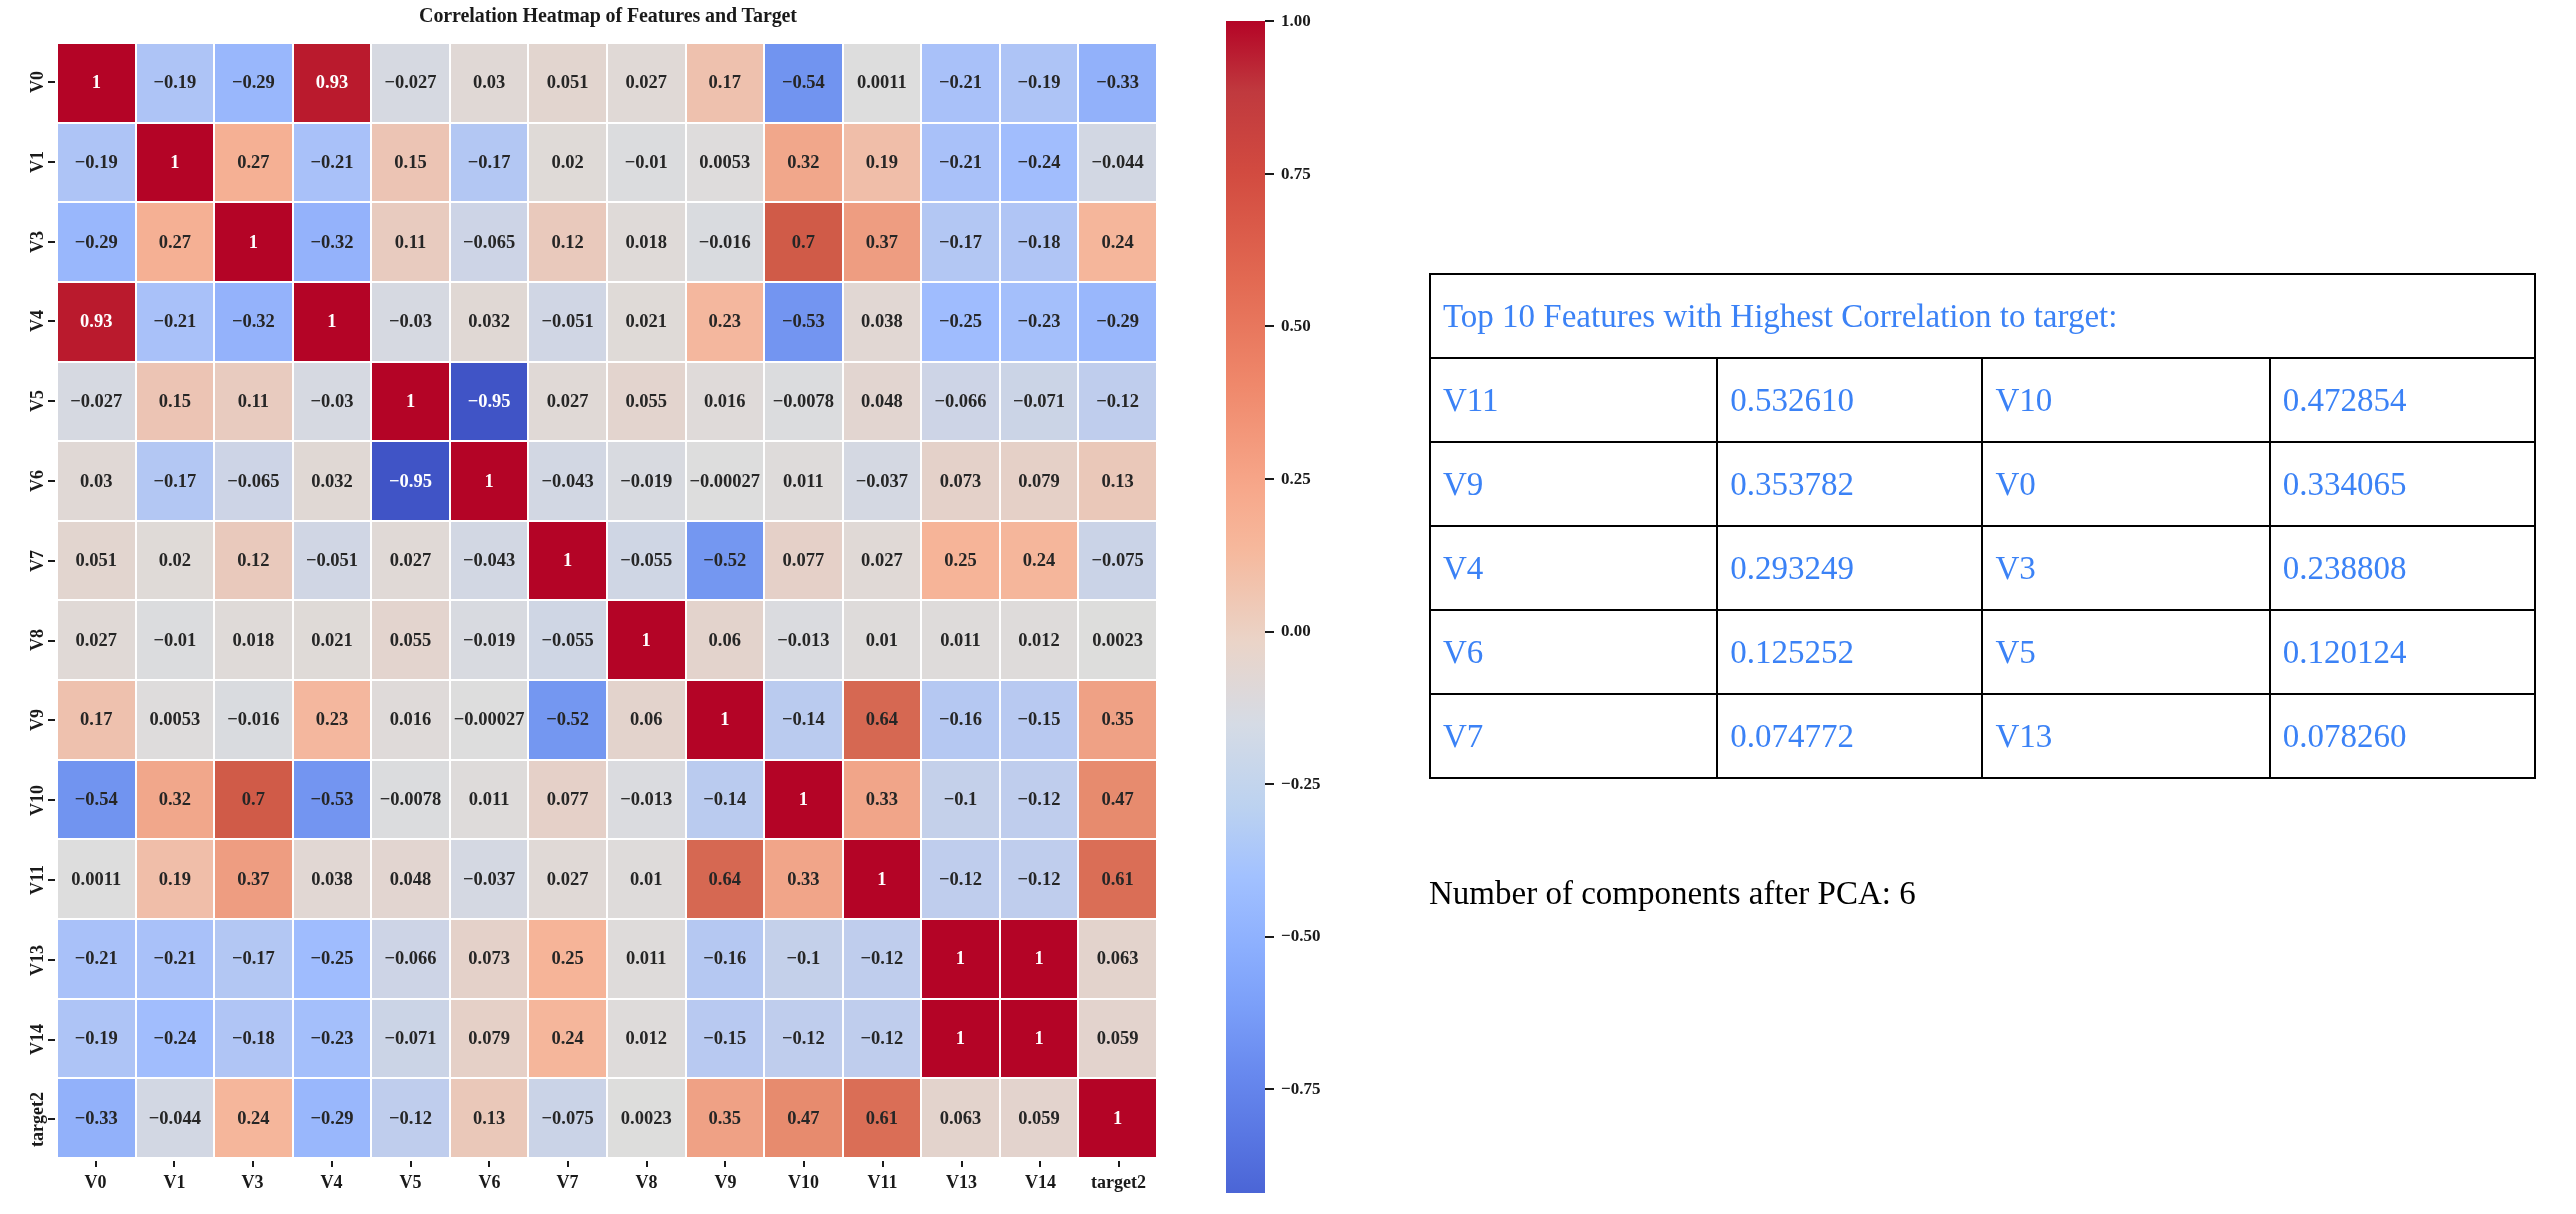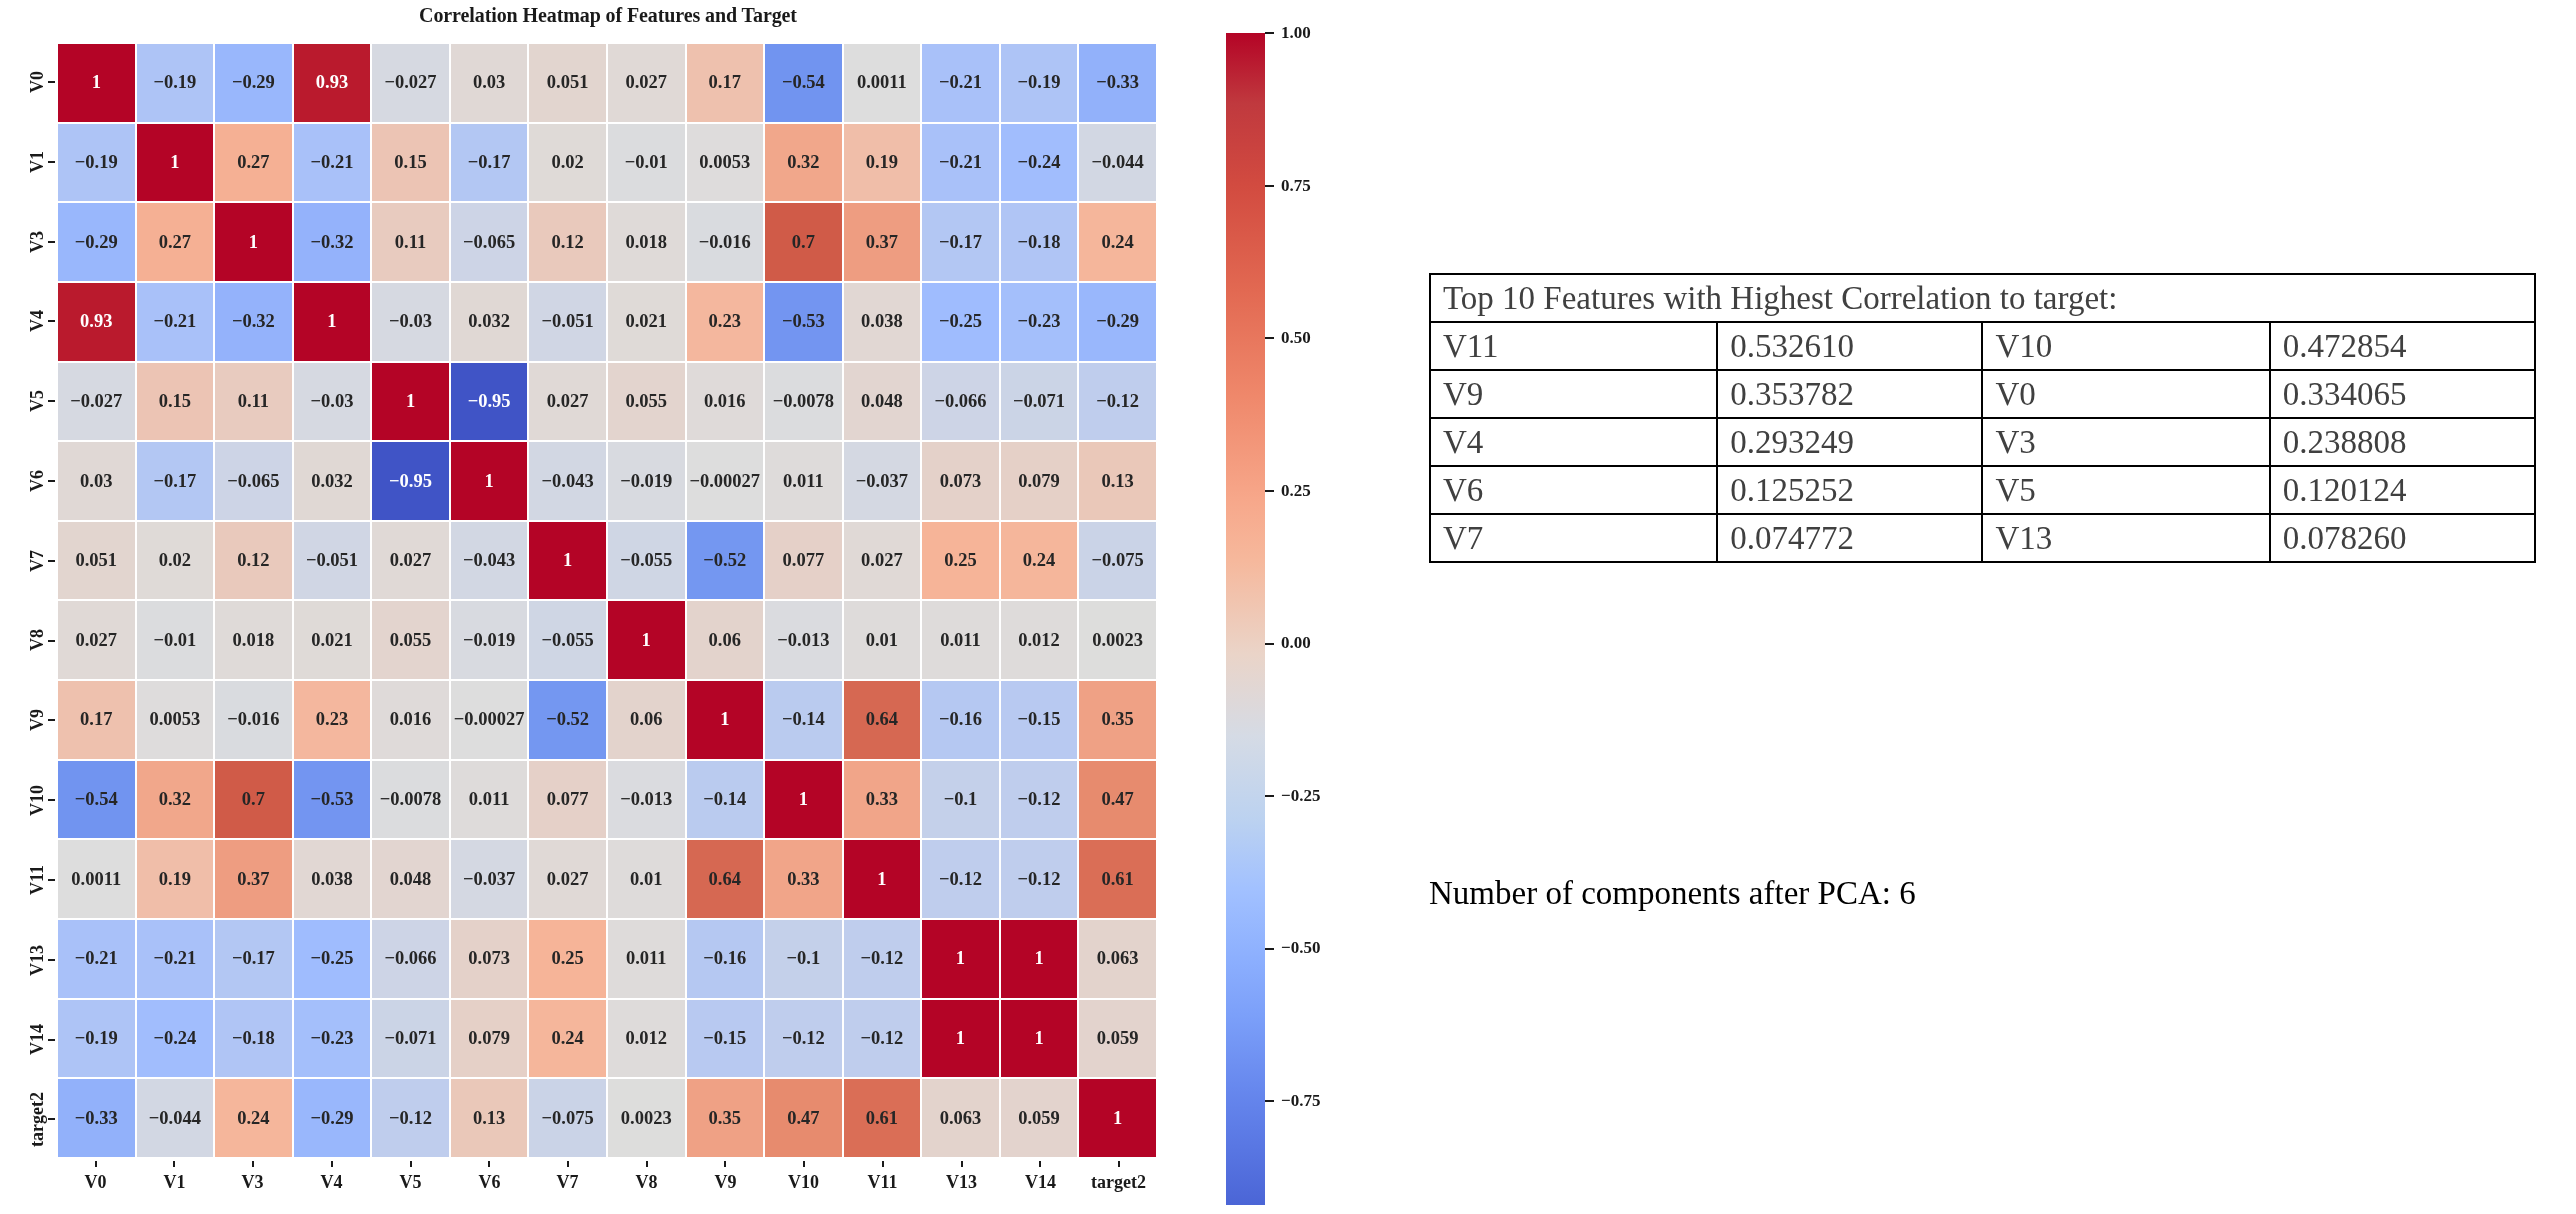--- a/index.html
+++ b/index.html
@@ -120,21 +120,21 @@
     top: 1.5px;
     width: 1.5px;
     height: 6.7px;
     background: #1a1a1a;
   }
 
   
   #colorbar-wrap {
     position: absolute;
     left: 1226px;
-    top: 33px;
+    top: 21px;
     width: 170px;
     height: 1172px;
     padding-left: 8px;
   }
   #colorbar-bar {
     position: absolute;
     left: 0;
     top: 0;
     width: 39px;
     height: 1172px;
@@ -188,22 +188,22 @@
     top: 273px;
     width: 1107px;
     border-collapse: collapse;
     border: 2.2px solid #000000;
     background: #ffffff;
   }
   #features-table td {
     border: 2.2px solid #000000;
     font-family: "Liberation Serif", "DejaVu Serif", serif;
     font-size: 33px;
-    color: #404040;
-    padding: 0 12px;
+    color: #3b82f6;
+    padding: 18px 12px;
     height: 46px;
     vertical-align: middle;
     line-height: 1.05;
   }
   #features-table td.title-cell {
     font-size: 33px;
     border-bottom: 2.2px solid #000000;
   }
   #features-table col.c1 { width: 26%; }
   #features-table col.c2 { width: 24%; }

